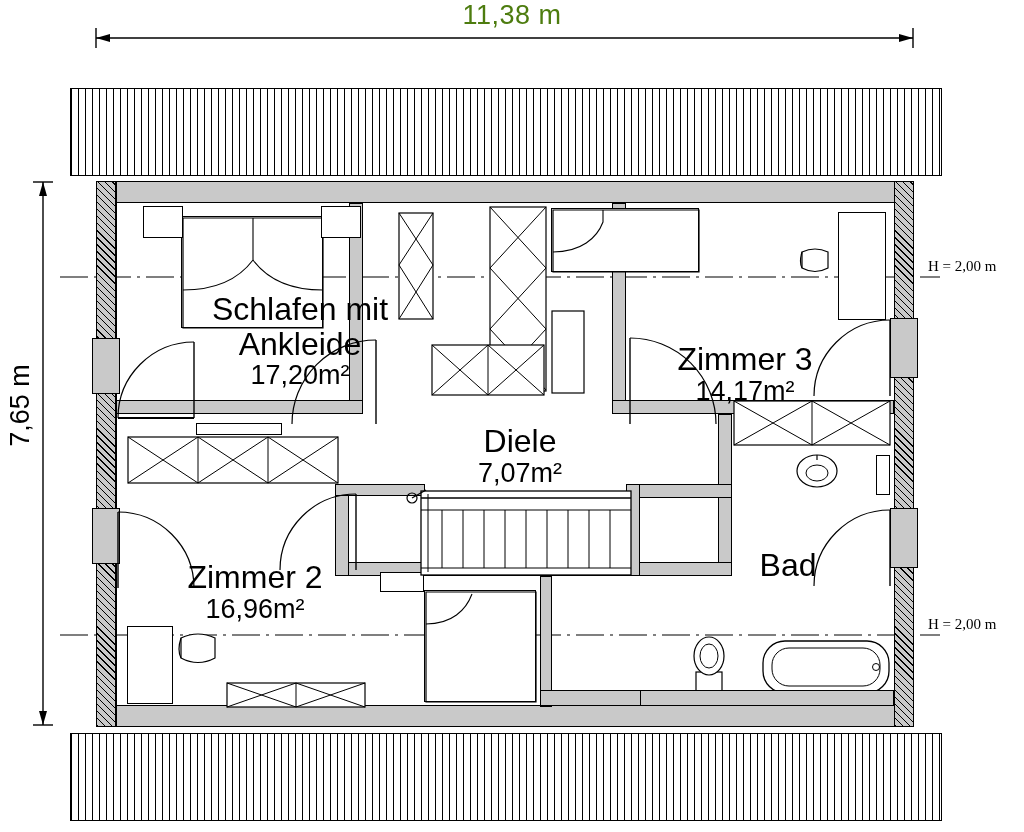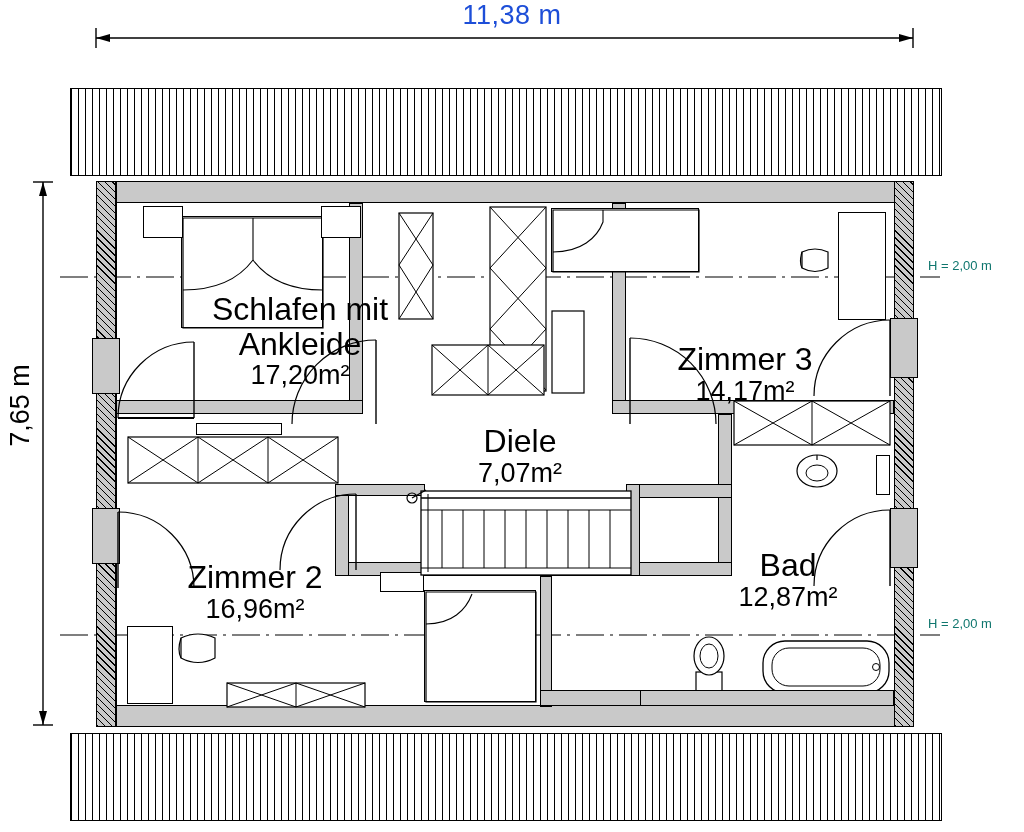--- a/index.html
+++ b/index.html
@@ -18,35 +18,36 @@
     overflow: hidden;
   }
   .abs { position: absolute; }
 
   
   .dim-top {
     left: 0; top: 0;
     width: 1024px;
     text-align: center;
     font-size: 27px;
-    color: #1d4ed8;
+    color: #4d7c0f;
     letter-spacing: 0.5px;
   }
   .dim-left {
     left: -40px; top: 390px;
     width: 120px;
     text-align: center;
     font-size: 27px;
     color: #000;
     transform: rotate(-90deg);
   }
   .h-label {
-    font-size: 13px;
-    color: #0f766e;
+    font-size: 15px;
+    color: #000000;
     white-space: nowrap;
+    font-family: Liberation Serif, serif;
   }
 
   
   .room-label {
     text-align: center;
     color: #000;
     line-height: 1.08;
     white-space: nowrap;
   }
   .room-name { font-size: 32px; }
@@ -361,16 +362,15 @@
     <div class="room-area">7,07m²</div>
   </div>
 
   <div class="abs room-label" style="left:145px; top:560px; width:220px;">
     <div class="room-name">Zimmer 2</div>
     <div class="room-area">16,96m²</div>
   </div>
 
   <div class="abs room-label" style="left:698px; top:548px; width:180px;">
     <div class="room-name">Bad</div>
-    <div class="room-area">12,87m²</div>
   </div>
 
 </div>
 
 </body></html>

